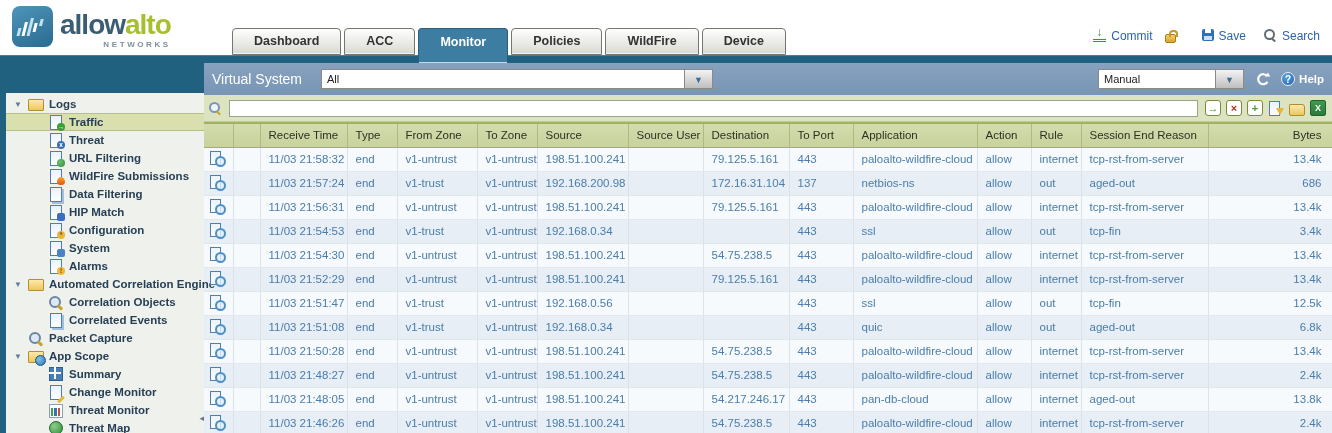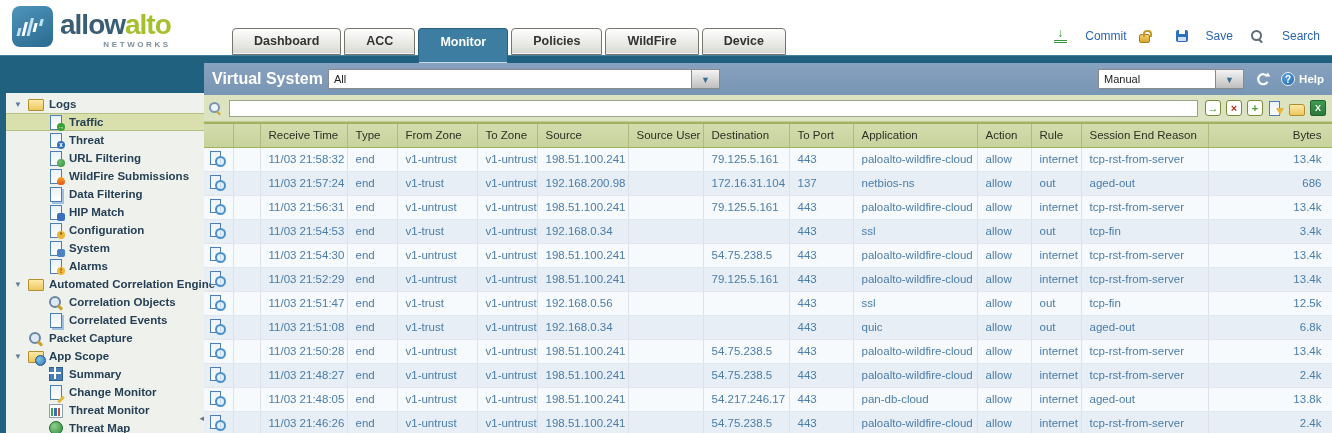--- a/index.html
+++ b/index.html
@@ -20,21 +20,21 @@
 
   .tabs{ position:absolute; left:232px; bottom:-8px; display:flex; gap:3px; align-items:flex-end; z-index:6; }
   .tab{ height:27px; margin-bottom:8px; padding:0 21px; line-height:25px; font-size:12.5px; font-weight:bold;
         color:#333; background:linear-gradient(#fefefe,#d9d9d3); border:1px solid #76766e;
         border-radius:4px 4px 0 0; cursor:pointer; box-shadow:0 -1px 0 rgba(255,255,255,.7) inset; }
   .tab.active{ height:35px; margin-bottom:0; background:#3c7da1; color:#fff; border-color:#2a5f7e;
                border-bottom:none; line-height:27px; }
 
   .header-actions{ position:absolute; right:12px; bottom:12px; display:flex; align-items:center;
                    font-size:12px; color:#2b64ad; }
-  .header-actions .lnk{ display:flex; align-items:center; gap:18px; cursor:pointer; }
+  .header-actions .lnk{ display:flex; align-items:flex-start; gap:5px; cursor:pointer; }
   .gap12{ margin-left:12px; } .gap26{ margin-left:26px; } .gap18{ margin-left:18px; }
 
   .ico-commit{ width:13px; height:13px; border-bottom:3px double #35953b; position:relative; }
   .ico-commit::before{ content:"↓"; position:absolute; left:3px; top:-4px; color:#35953b;
                        font-weight:bold; font-size:12px; }
   .ico-lock{ width:11px; height:9px; background:linear-gradient(#f3cf6b,#d9a62e);
              border:1px solid #a87d1d; border-radius:2px; position:relative; margin-top:5px; }
   .ico-lock::before{ content:""; position:absolute; left:3px; top:-5px; width:5px; height:5px;
                      border:2px solid #c49a2a; border-bottom:none; border-radius:4px 4px 0 0; }
   .ico-save{ width:12px; height:12px; background:#2f6fc0; border-radius:2px; position:relative; }
@@ -99,21 +99,21 @@
                  transparent 6px 7px,#d34f2e 7px 9px); }
   .i-threatmap::before{ left:1px; top:0; width:12px; height:12px; border-radius:50%;
       background:radial-gradient(circle at 35% 35%,#8ed08e,#2e8b3a); border:1px solid #1e6b2a; }
   .i-threatmap::after{ content:none; }
   .collapse-handle{ position:absolute; right:0; top:350px; font-size:9px; color:#6a7885; cursor:pointer; }
 
   
   .main{ flex:1; min-width:0; display:flex; flex-direction:column; }
   .vsys-bar{ height:32px; background:linear-gradient(#87a2bf,#7795b4); display:flex; align-items:center;
              padding:0 8px; flex:none; }
-  .bar-label{ color:#fff; font-weight:bold; font-size:16px; margin-right:5px; }
+  .bar-label{ color:#fff; font-weight:normal; font-size:14px; margin-right:19px; }
   .selectbox{ display:flex; align-items:center; cursor:pointer; }
   .sel-text{ background:#fff; border:1px solid #8a8a8a; height:20px; line-height:18px; font-size:11px;
              padding:0 5px; color:#222; overflow:hidden; white-space:nowrap; }
   .w-vsys{ width:364px; } .w-manual{ width:118px; }
   .sel-btn{ width:28px; height:20px; background:linear-gradient(#f4f4f4,#bfbfbf); border:1px solid #8a8a8a;
             border-left:none; color:#3a6f96; font-size:9px; text-align:center; line-height:20px; }
   .sel-btn::before{ content:"▼"; }
   .vsys-right{ margin-left:auto; display:flex; align-items:center; gap:10px; }
   .ico-refresh{ width:17px; height:16px; display:block; cursor:pointer; }
   .help-wrap{ display:flex; align-items:center; gap:4px; cursor:pointer; }

